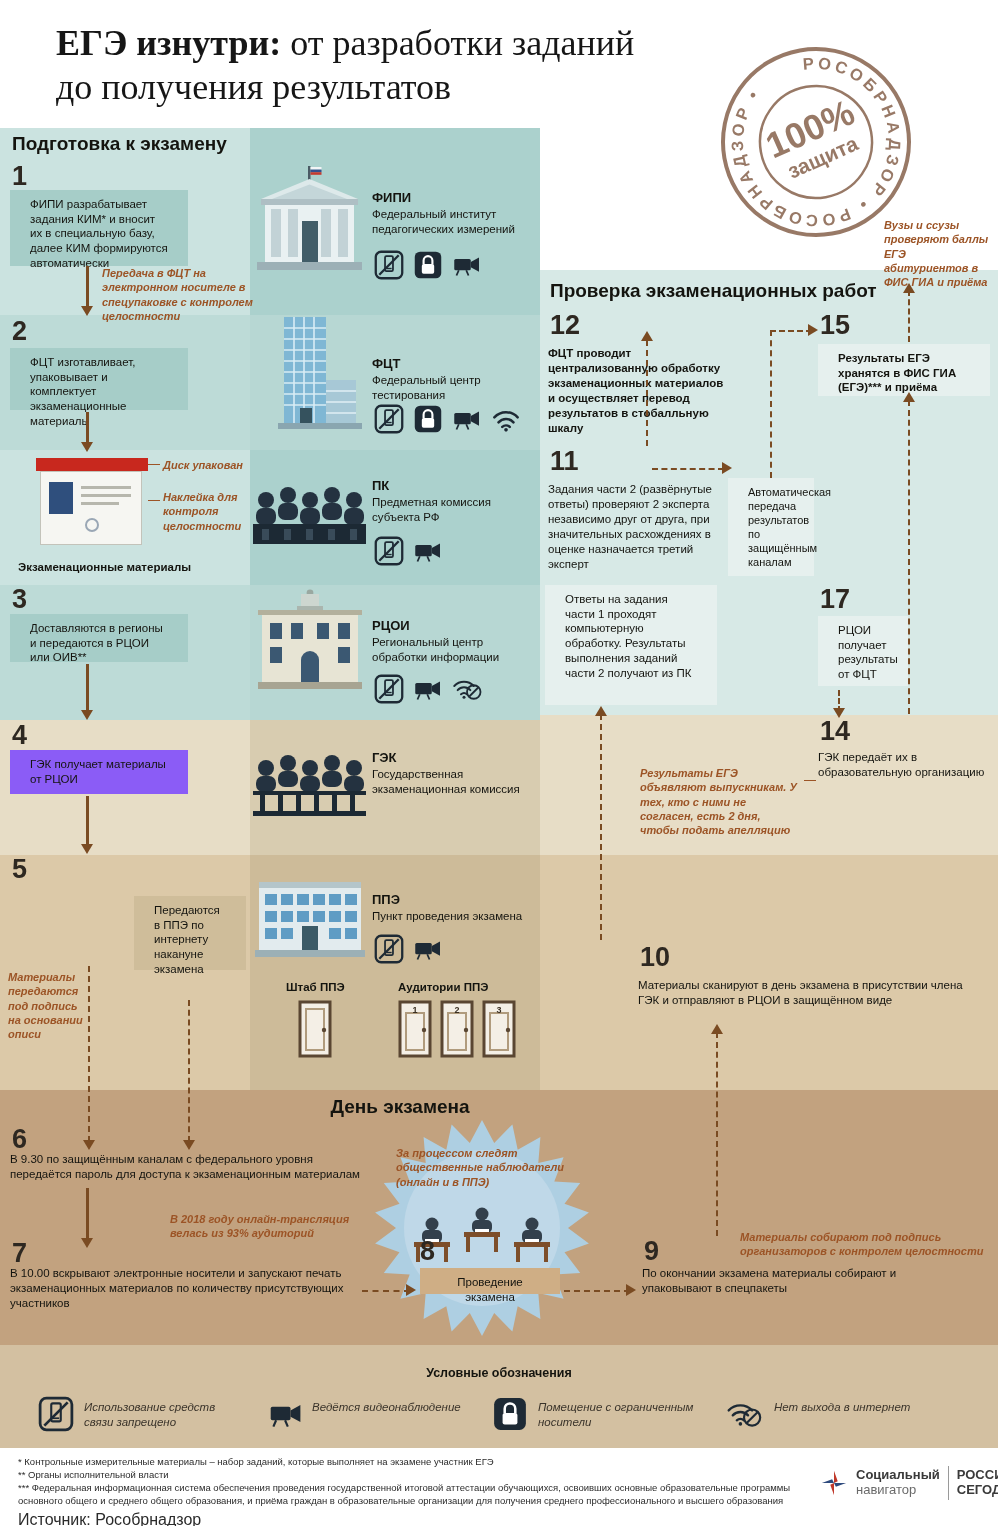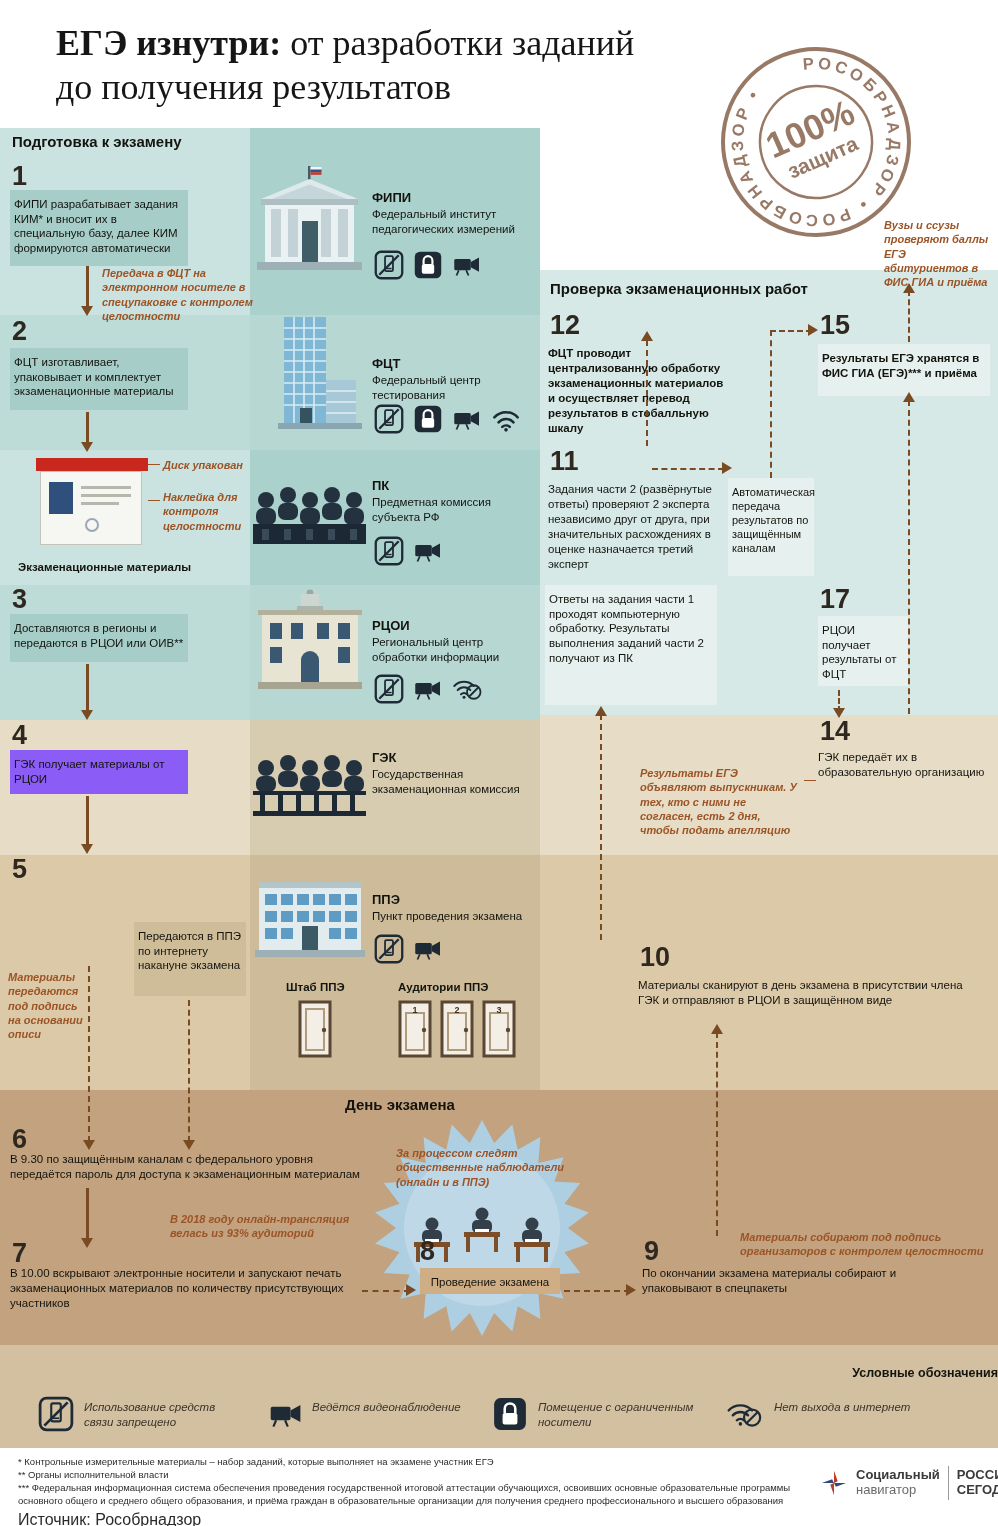--- a/index.html
+++ b/index.html
@@ -1,24 +1,24 @@
 <!DOCTYPE html>
 <html><head>
 <meta charset="utf-8">
 <style>
   *{margin:0;padding:0;box-sizing:border-box}
   html,body{background:#fff}
   #page{position:relative;width:998px;height:1526px;background:#fff;overflow:hidden;
         font-family:"Liberation Sans",sans-serif;color:#14140f}
   .band{position:absolute}
   .title{position:absolute;font-family:"Liberation Serif",serif;font-size:36px;color:#161616;line-height:1.2;white-space:nowrap}
-  .sec-title{position:absolute;font-size:15px;font-weight:bold;color:#14140f}
+  .sec-title{position:absolute;font-size:19px;font-weight:bold;color:#14140f}
   .step-num{position:absolute;font-size:27px;font-weight:bold;color:#2e2821;line-height:1}
   .step-text{position:absolute;font-size:11.5px;line-height:1.3;color:#14140f}
-  .step-box{position:absolute;font-size:11.5px;line-height:1.28;color:#14140f;padding:7px 4px}
+  .step-box{position:absolute;font-size:11.5px;line-height:1.28;color:#14140f;padding:7px 20px}
   .bold{font-weight:bold}
   .note{position:absolute;font-size:11px;line-height:1.3;color:#9c5426;font-style:italic;font-weight:bold}
   .org-abbr{position:absolute;font-size:13px;font-weight:bold;color:#14140f}
   .org-name{position:absolute;font-size:11.5px;line-height:1.3;color:#14140f}
   .icon-row{position:absolute;display:flex;gap:9px;align-items:center}
   .oicon{width:30px;height:30px;display:inline-block}
   .oicon svg{width:100%;height:100%;display:block}
   .ill{position:absolute}
   .dash-v{position:absolute;width:0;border-left:2px dashed #7a4b22}
   .dash-h{position:absolute;height:0;border-top:2px dashed #7a4b22}
@@ -119,21 +119,21 @@
   <div class="solid-v" style="left:86px;top:664px;height:48px"></div>
   <div class="ah ah-down" style="left:81px;top:710px"></div>
 
   <div class="step-num" style="left:12px;top:722px">4</div>
   <div class="step-box" style="left:10px;top:750px;width:178px;height:44px;background:#8b5cf6">ГЭК получает материалы от РЦОИ</div>
   <div class="solid-v" style="left:86px;top:796px;height:50px"></div>
   <div class="ah ah-down" style="left:81px;top:844px"></div>
 
   <div class="step-num" style="left:12px;top:856px">5</div>
   <div class="note" style="left:8px;top:970px;width:80px">Материалы передаются под подпись на основании описи</div>
-  <div class="step-box" style="left:134px;top:922px;width:112px;height:74px;background:#cfbd9a">Передаются в ППЭ по интернету накануне экзамена</div>
+  <div class="step-box" style="left:134px;top:896px;width:112px;height:74px;background:#cfbd9a">Передаются в ППЭ по интернету накануне экзамена</div>
   <div class="dash-v" style="left:88px;top:966px;height:176px"></div>
   <div class="ah ah-down" style="left:83px;top:1140px"></div>
   <div class="dash-v" style="left:188px;top:1000px;height:142px"></div>
   <div class="ah ah-down" style="left:183px;top:1140px"></div>
 
   <div class="ill" style="left:252px;top:166px;width:115px;height:105px">
     <svg viewBox="0 0 115 105" width="115" height="105">
       <rect x="56" y="0" width="2.5" height="14" fill="#4a5a64"></rect>
       <rect x="58.5" y="1" width="11" height="2.6" fill="#f2f5f6"></rect>
         <rect x="58.5" y="3.6" width="11" height="2.6" fill="#33508e"></rect>
@@ -540,21 +540,21 @@
   <div class="step-box" style="left:420px;top:1268px;width:140px;height:26px;background:#cfae85;z-index:5;text-align:center">Проведение экзамена</div>
   <div class="dash-h" style="left:362px;top:1290px;width:48px;z-index:5"></div>
   <div class="ah ah-right" style="left:406px;top:1284px;z-index:5"></div>
   <div class="dash-h" style="left:564px;top:1290px;width:66px;z-index:5"></div>
   <div class="ah ah-right" style="left:626px;top:1284px;z-index:5"></div>
 
   <div class="step-num" style="left:644px;top:1238px">9</div>
   <div class="step-text" style="left:642px;top:1266px;width:262px">По окончании экзамена материалы собирают и упаковывают в спецпакеты</div>
   <div class="note" style="left:740px;top:1230px;width:248px">Материалы собирают под подпись организаторов с контролем целостности</div>
 
-  <div class="sec-title" style="left:0;top:1366px;width:998px;text-align:right;font-size:12.5px">Условные обозначения</div>
+  <div class="sec-title" style="left:0;top:1366px;width:998px;text-align:center;font-size:12.5px">Условные обозначения</div>
 
   <div class="licon" style="left:38px;top:1396px"><svg viewBox="0 0 34 34">
         <rect x="2" y="2" width="30" height="30" rx="6" fill="none" stroke="#1e2a35" stroke-width="2.6"></rect>
         <rect x="12.5" y="7" width="9" height="17" rx="1.5" fill="none" stroke="#1e2a35" stroke-width="2"></rect>
         <line x1="14" y1="21" x2="20" y2="21" stroke="#1e2a35" stroke-width="1.6"></line>
         <line x1="6" y1="28" x2="28" y2="6" stroke="#1e2a35" stroke-width="2.6"></line>
       </svg></div>
   <div class="legend-text" style="left:84px;top:1400px;width:160px">Использование средств связи запрещено</div>
   <div class="licon" style="left:268px;top:1396px"><svg viewBox="0 0 40 34">
         <rect x="3" y="9" width="22" height="15" rx="2" fill="#1e2a35"></rect>

